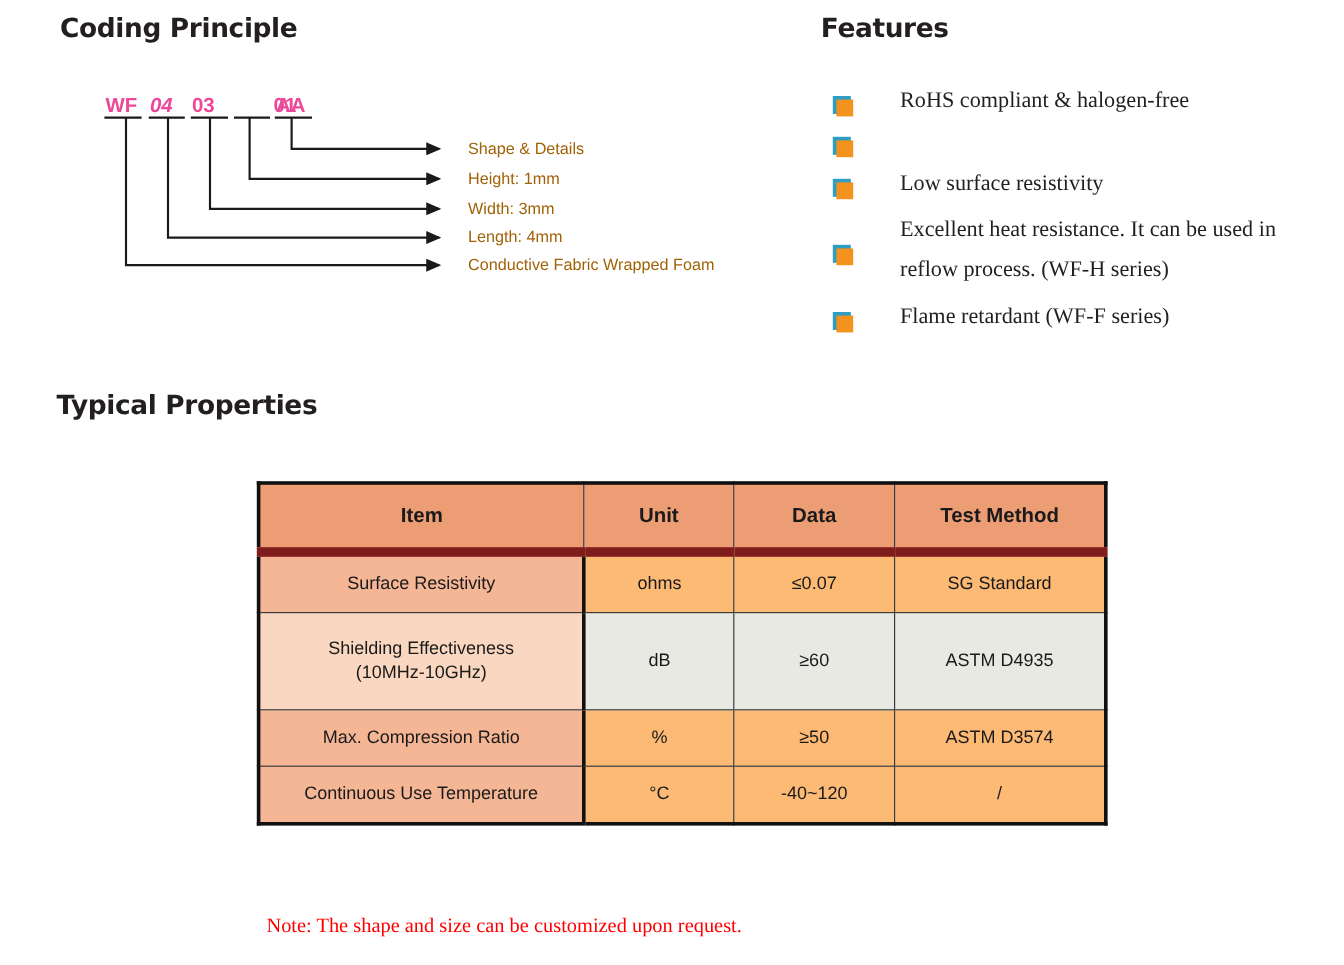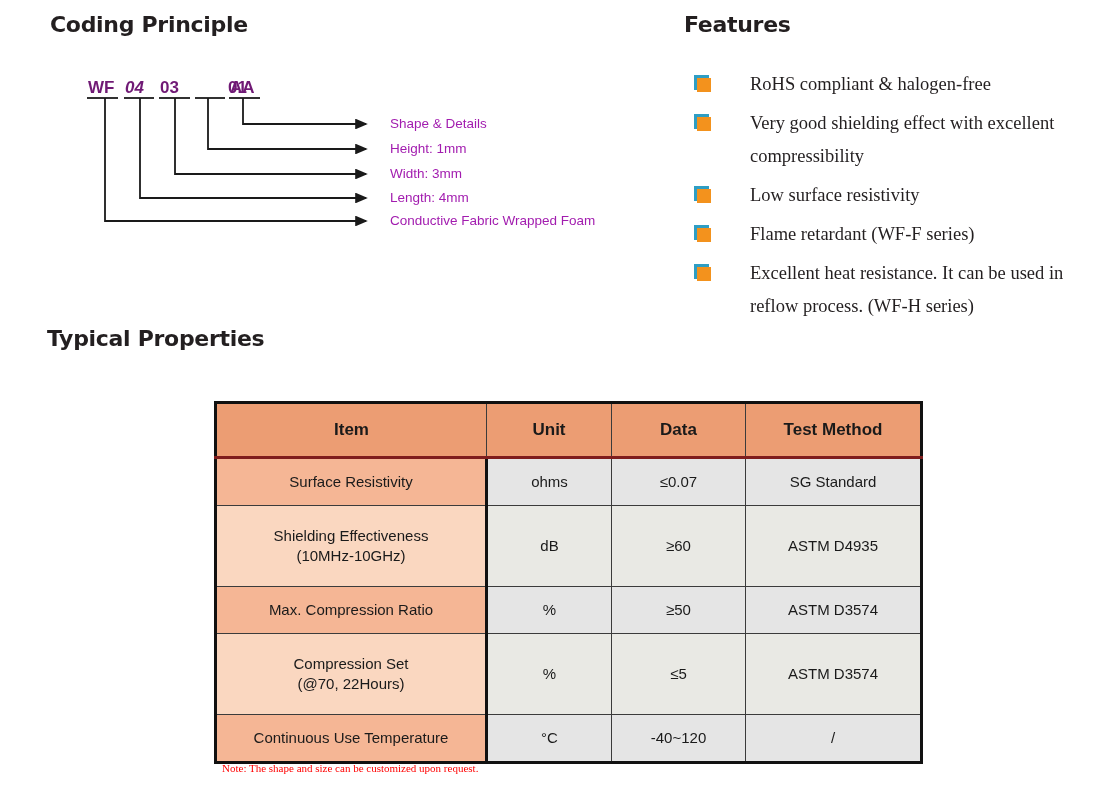--- a/index.html
+++ b/index.html
@@ -37,41 +37,41 @@
     top: 60px;
     width: 660px;
     height: 180px;
   }
   #coding-diagram svg { display: block; }
   .code-seg {
     position: absolute;
     font-family: "Liberation Sans", sans-serif;
     font-weight: bold;
     font-size: 17px;
-    color: #701a75;
+    color: #ec4899;
     white-space: nowrap;
   }
   .diagram-label {
     position: absolute;
     font-family: "Liberation Sans", sans-serif;
     font-size: 13.5px;
-    color: #a21caf;
+    color: #a16207;
     white-space: nowrap;
   }
 
   
   #features-list {
     position: absolute;
     left: 694px;
     top: 68px;
     width: 420px;
   }
   .feature-row {
     display: flex;
-    align-items: flex-start;
+    align-items: center;
     margin-bottom: 6px;
   }
   .bullet-wrap {
     width: 56px;
     flex: 0 0 56px;
     padding-top: 7px;
   }
   .bullet {
     position: relative;
     width: 17px;
@@ -118,37 +118,37 @@
     font-size: 15px;
     color: #1a1a1a;
     padding: 6px 4px;
     line-height: 20px;
   }
   #properties-table thead th {
     font-weight: bold;
     font-size: 17px;
     background: #ec9d73;
     height: 40px;
-    border-bottom: 3px solid #7f1d1d;
+    border-bottom: 8px solid #7f1d1d;
   }
   #properties-table tbody td:first-child { border-right: 3px solid #111111; }
   .c-item-a  { background: #fad7c0; }
   .c-item-b  { background: #f5b695; }
   .c-cell-a  { background: #e9e9e4; }
-  .c-cell-b  { background: #e5e5e5; }
+  .c-cell-b  { background: #fdba74; }
   .row-tall td { height: 68px; }
   .row-std td  { height: 34px; }
 
   
   #table-note {
     position: absolute;
     left: 222px;
     top: 762px;
     font-family: "Liberation Serif", serif;
-    font-size: 11px;
+    font-size: 17px;
     color: #ff0000;
     white-space: nowrap;
   }
 </style>
 </head>
 <body>
 
 <div class="h1" id="coding-title">Coding Principle</div>
 
 <div class="h1" id="features-title">Features</div>
@@ -208,51 +208,50 @@
     <div class="feature-text">RoHS compliant &amp; halogen-free</div>
   </div>
 
   <div class="feature-row">
     <div class="bullet-wrap">
       <div class="bullet">
         <div class="back"></div>
           <div class="front"></div>
       </div>
     </div>
-    <div class="feature-text">Very good shielding effect with excellent compressibility</div>
   </div>
 
   <div class="feature-row">
     <div class="bullet-wrap">
       <div class="bullet">
         <div class="back"></div>
           <div class="front"></div>
       </div>
     </div>
     <div class="feature-text">Low surface resistivity</div>
   </div>
 
   <div class="feature-row">
     <div class="bullet-wrap">
       <div class="bullet">
         <div class="back"></div>
           <div class="front"></div>
       </div>
     </div>
+    <div class="feature-text">Excellent heat resistance. It can be used in reflow process. (WF-H series)</div>
+  </div>
+
+  <div class="feature-row">
+    <div class="bullet-wrap">
+      <div class="bullet">
+        <div class="back"></div>
+          <div class="front"></div>
+      </div>
+    </div>
     <div class="feature-text">Flame retardant (WF-F series)</div>
-  </div>
-
-  <div class="feature-row">
-    <div class="bullet-wrap">
-      <div class="bullet">
-        <div class="back"></div>
-          <div class="front"></div>
-      </div>
-    </div>
-    <div class="feature-text">Excellent heat resistance. It can be used in reflow process. (WF-H series)</div>
   </div>
 </div>
 
 <table id="properties-table">
   <colgroup>
     <col style="width:271px">
       <col style="width:125px">
     <col style="width:134px">
       <col style="width:176px">
   </colgroup>
@@ -277,27 +276,20 @@
       <td class="c-cell-a">dB</td>
       <td class="c-cell-a">≥60</td>
       <td class="c-cell-a">ASTM D4935</td>
     </tr>
     <tr class="row-std">
       <td class="c-item-b">Max. Compression Ratio</td>
       <td class="c-cell-b">%</td>
       <td class="c-cell-b">≥50</td>
       <td class="c-cell-b">ASTM D3574</td>
     </tr>
-    <tr class="row-tall">
-      <td class="c-item-a" style="white-space:pre-line">Compression Set
-(@70, 22Hours)</td>
-      <td class="c-cell-a">%</td>
-      <td class="c-cell-a">≤5</td>
-      <td class="c-cell-a">ASTM D3574</td>
-    </tr>
     <tr class="row-std">
       <td class="c-item-b">Continuous Use Temperature</td>
       <td class="c-cell-b">°C</td>
       <td class="c-cell-b">-40~120</td>
       <td class="c-cell-b">/</td>
     </tr>
   </tbody>
 </table>
 
 <div id="table-note">Note: The shape and size can be customized upon request.</div>

